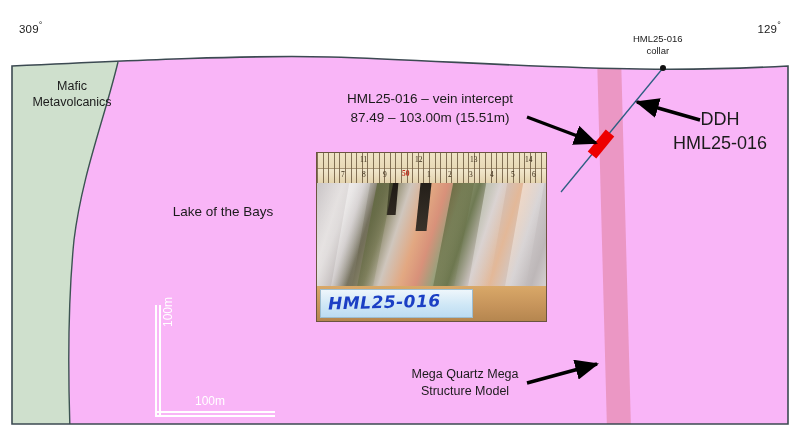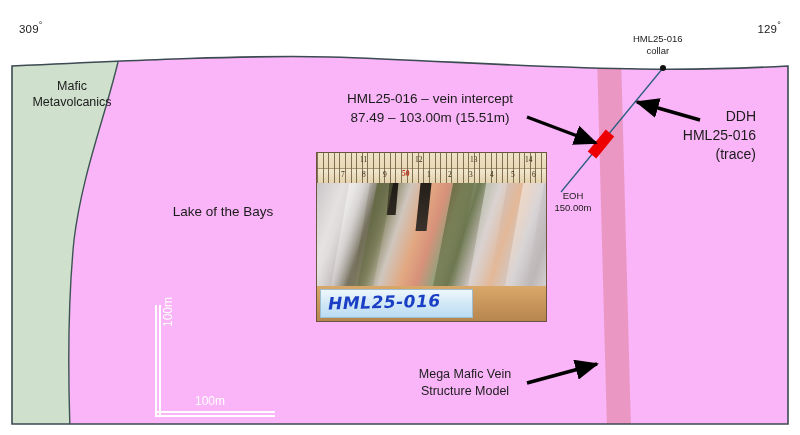--- a/index.html
+++ b/index.html
@@ -61,25 +61,24 @@
     width: 180px;
     font-size: 13.5px;
   }
   #intercept-label {
     left: 325px; top: 90px;
     width: 210px;
     font-size: 13.5px;
     line-height: 1.38;
   }
   #ddh-label {
-    left: 636px; top: 107px;
+    left: 660px; top: 107px;
     width: 120px;
-    font-size: 14px;
+    font-size: 18px;
     line-height: 1.35;
-    text-align: right;
   }
   #eoh-label {
     left: 543px; top: 190px;
     width: 60px;
     font-size: 9.5px;
     line-height: 1.3;
   }
   #vein-label {
     left: 385px; top: 366px;
     width: 160px;
@@ -288,30 +287,25 @@
   </div>
 
   <div class="anno" id="intercept-label">
     <div>HML25-016 – vein intercept</div>
     <div>87.49 – 103.00m (15.51m)</div>
   </div>
 
   <div class="anno" id="ddh-label">
     <div>DDH</div>
     <div>HML25-016</div>
-    <div>(trace)</div>
-  </div>
-
-  <div class="anno" id="eoh-label">
-    <div>EOH</div>
-    <div>150.00m</div>
-  </div>
+  </div>
+
 
   <div class="anno" id="vein-label">
-    <div>Mega Mafic Vein</div>
+    <div>Mega Quartz Mega</div>
     <div>Structure Model</div>
   </div>
 
   <div id="scalebar">
     <div class="bar-v"></div>
     <div class="bar-h"></div>
     <div class="lbl-v">100m</div>
     <div class="lbl-h">100m</div>
   </div>
 

